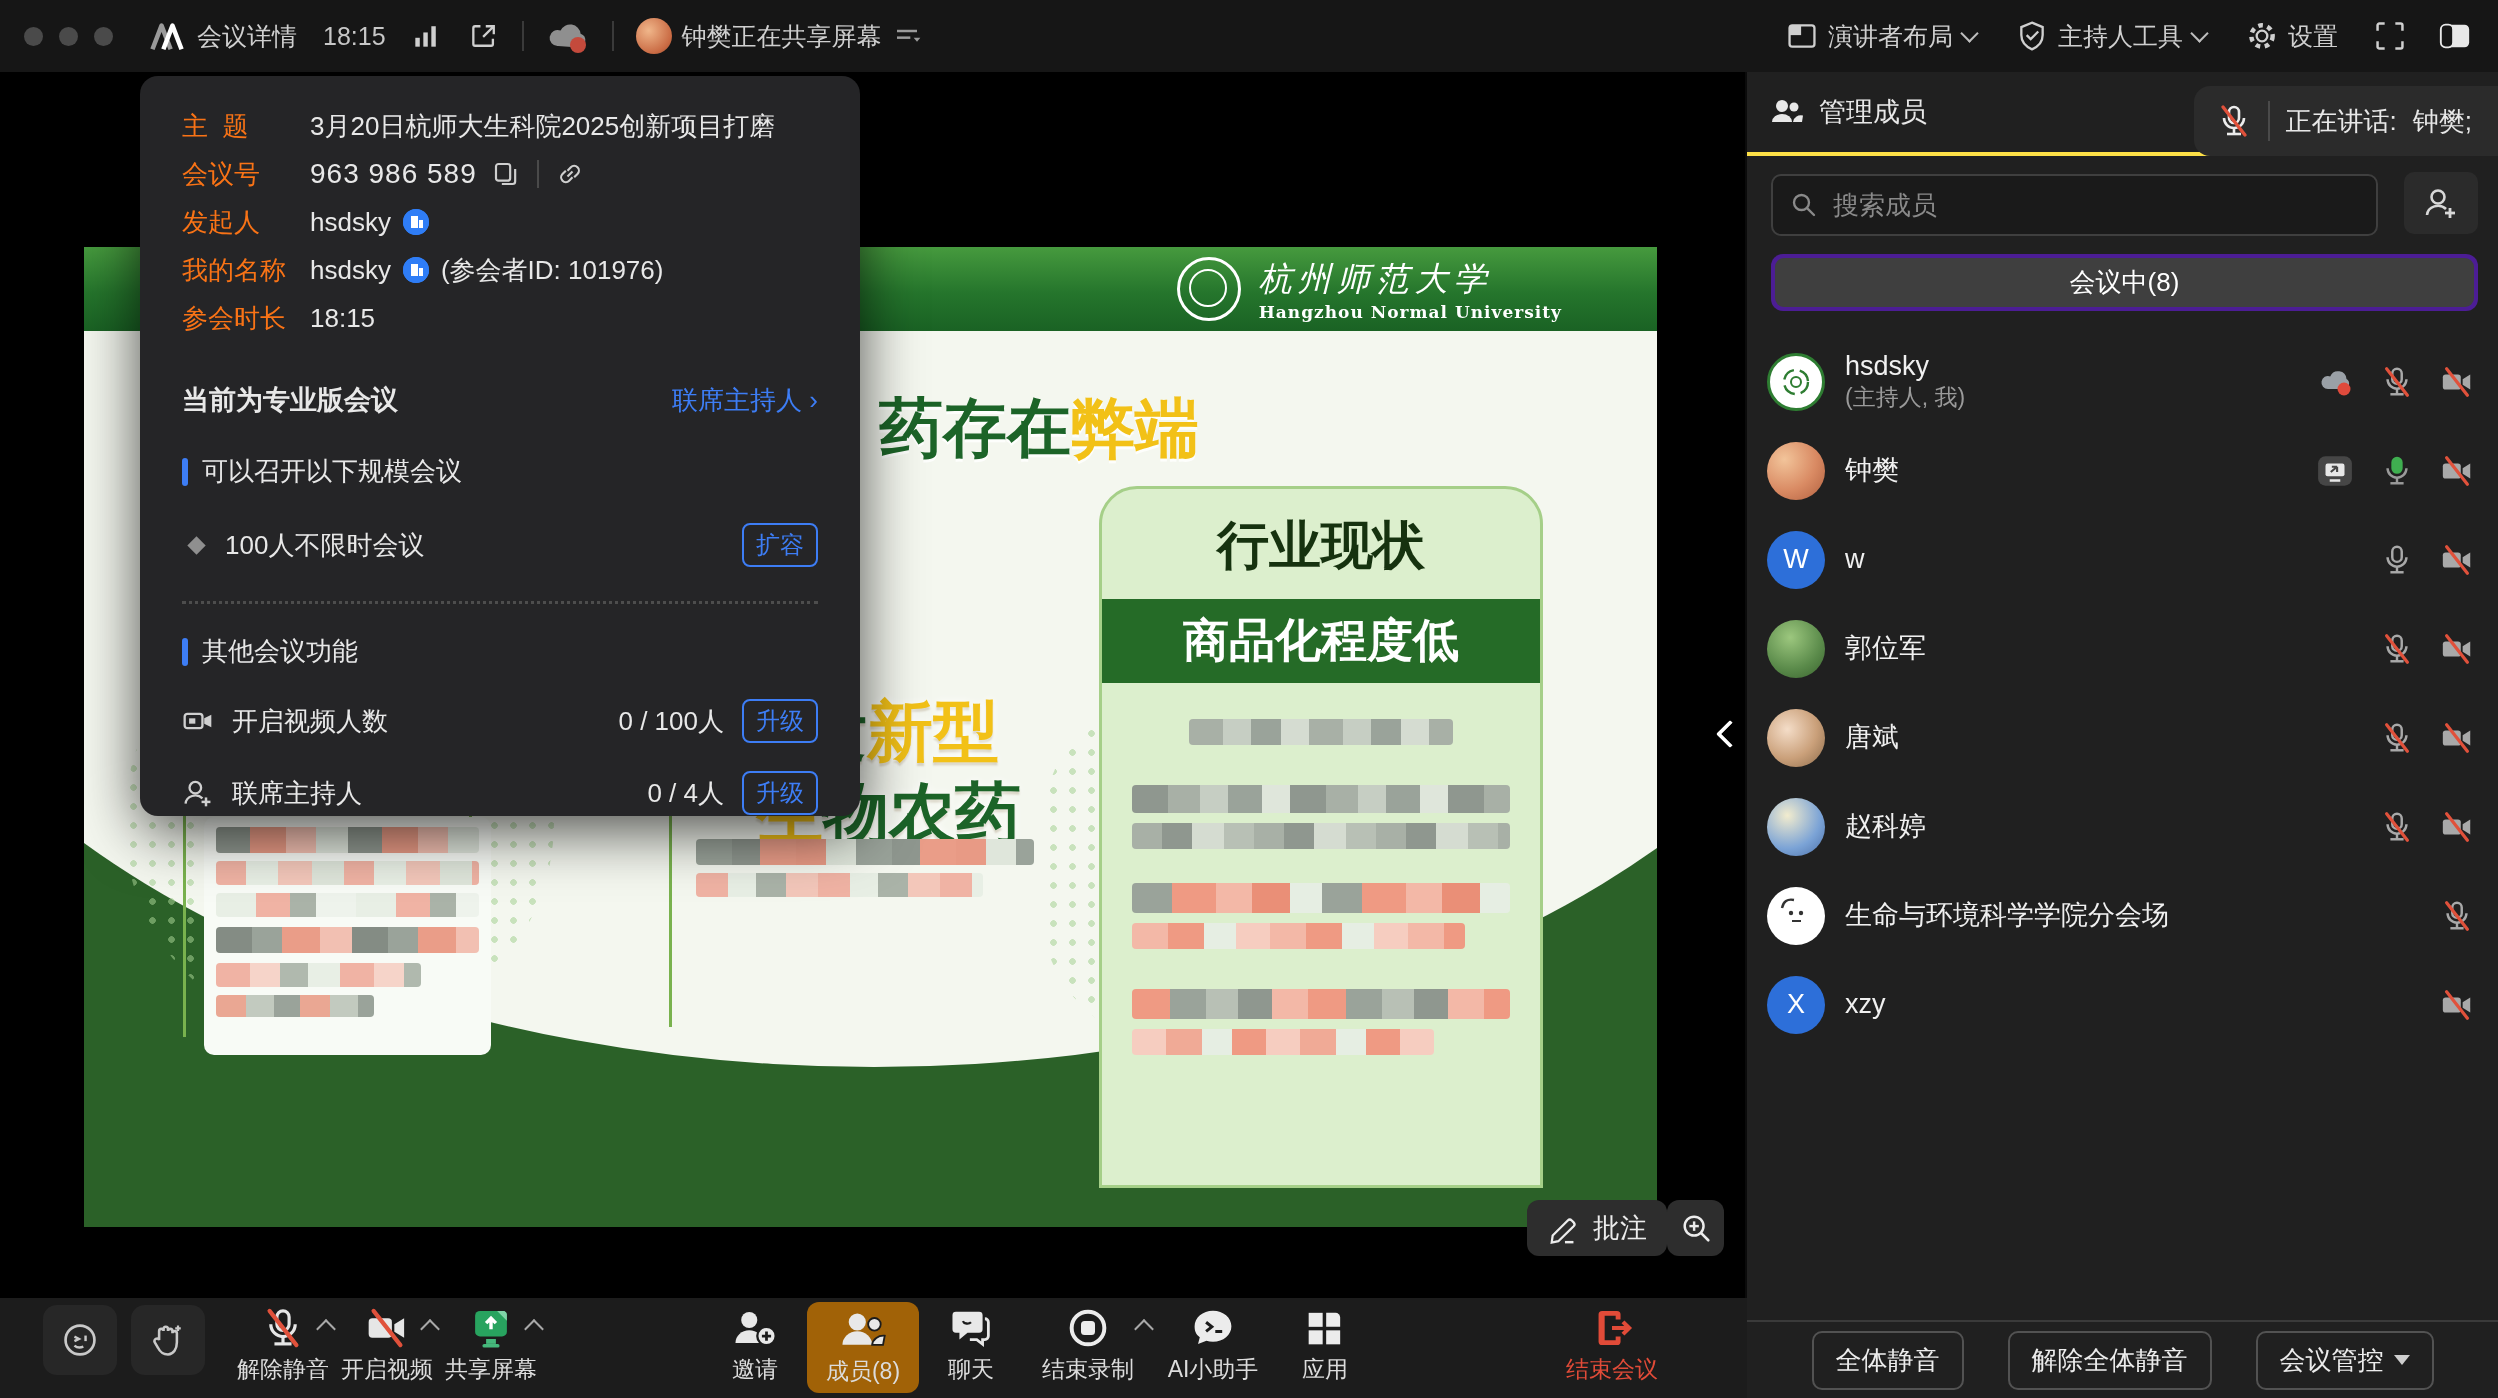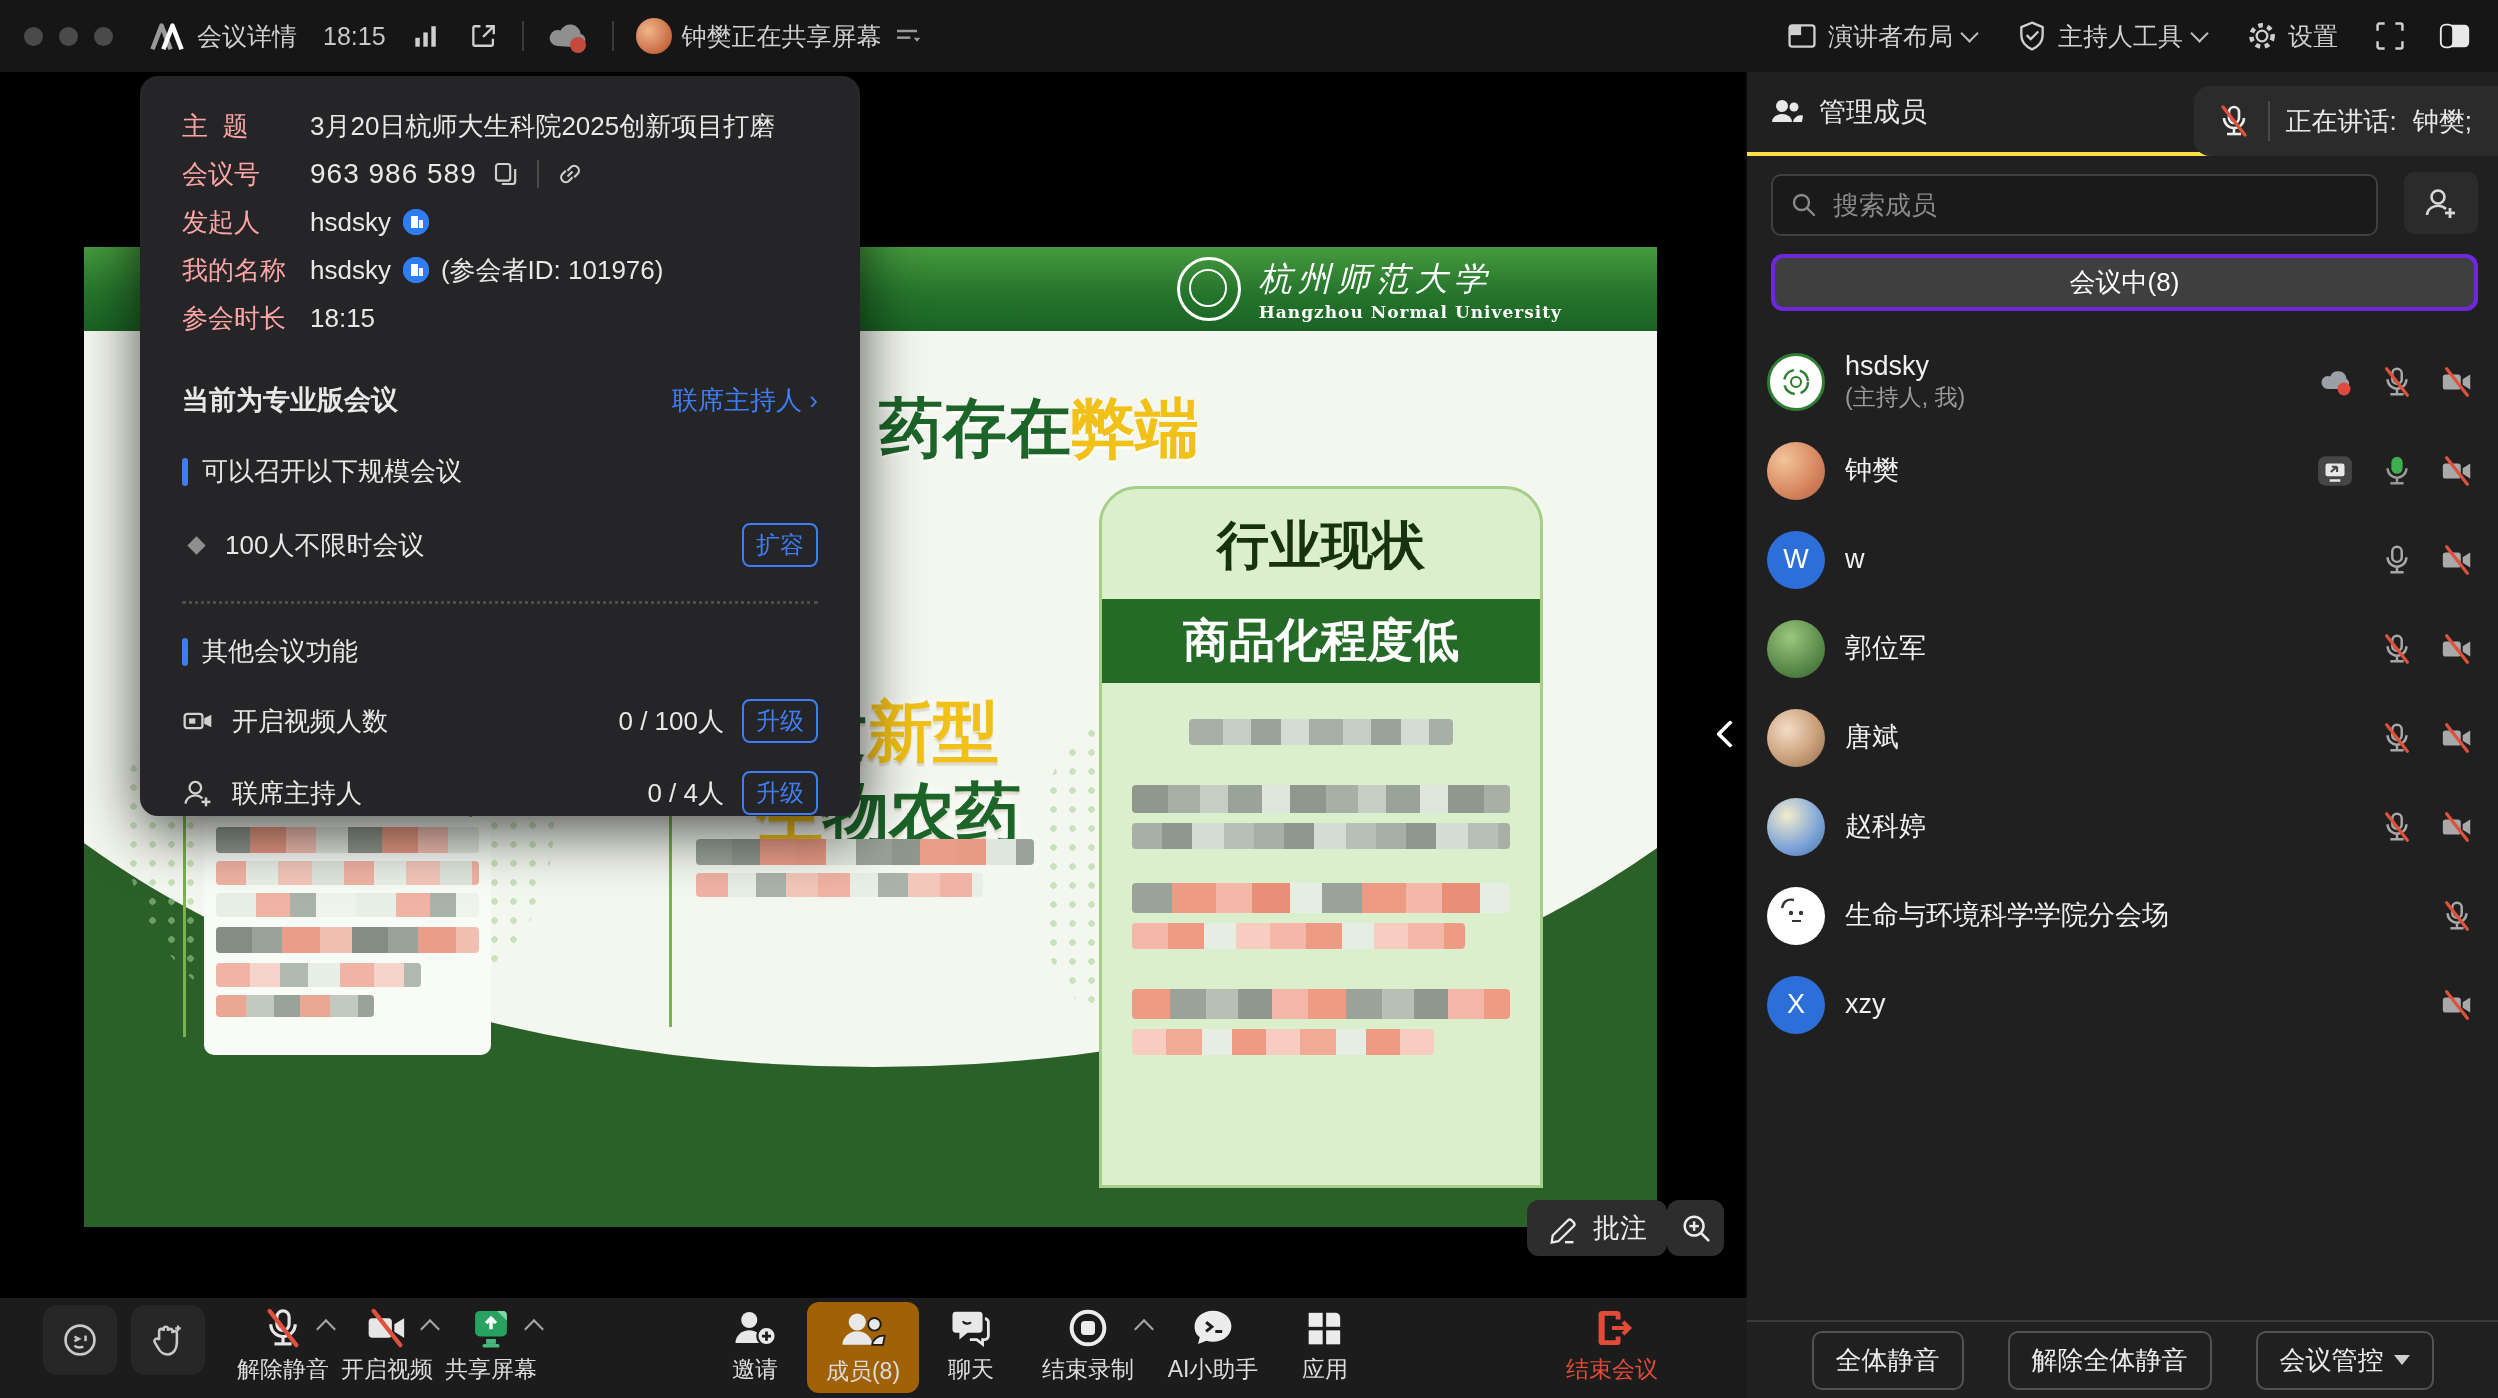--- a/index.html
+++ b/index.html
@@ -56,21 +56,21 @@
             display:flex;align-items:center;gap:12px;padding:0 20px;color:#ececec;font-size:27px;z-index:8;}
   .zoombtn{position:absolute;left:1667px;top:1128px;width:57px;height:56px;background:#2d2d2d;
            border-radius:12px;display:flex;align-items:center;justify-content:center;z-index:8;}
   .chevL{position:absolute;left:1716px;top:648px;width:18px;height:30px;z-index:8;}
   .chevL::before{content:"";position:absolute;left:4px;top:4px;width:16px;height:16px;
                  border-left:4px solid #fff;border-bottom:4px solid #fff;transform:rotate(45deg);border-radius:2px;}
   
   .panel{position:absolute;left:140px;top:76px;width:720px;height:740px;background:#252527;
          border-radius:18px;box-shadow:0 14px 60px rgba(0,0,0,.7);z-index:60;color:#e8e8e8;font-size:26px;}
   .prow{display:flex;align-items:center;padding:0 42px;height:48px;}
-  .plabel{color:#fca5a5;width:128px;flex-shrink:0;white-space:pre;}
+  .plabel{color:#f97316;width:128px;flex-shrink:0;white-space:pre;}
   .pval{color:#e8e8e8;display:flex;align-items:center;gap:12px;}
   .badge{width:26px;height:26px;border-radius:50%;background:#2f7df6;display:inline-flex;
          align-items:center;justify-content:center;flex-shrink:0;}
   .psec-title{display:flex;align-items:center;padding:0 42px;margin-top:40px;}
   .bluebar{width:6px;height:28px;border-radius:3px;background:#3d7df5;margin-right:14px;}
   .bluelink{margin-left:auto;color:#3d7df5;font-size:26px;}
   .pitem{display:flex;align-items:center;padding:0 42px;margin-top:34px;}
   .diamond{width:13px;height:13px;background:#8f8f8f;transform:rotate(45deg);margin:0 22px 0 8px;}
   .btn-blue{border:2px solid #3d7df5;color:#3d7df5;border-radius:8px;font-size:24px;
             padding:4px 12px;margin-left:auto;}
@@ -83,21 +83,21 @@
            display:flex;align-items:center;gap:14px;padding-left:22px;box-sizing:border-box;font-size:27px;}
   .speakbox{position:absolute;right:0;top:14px;height:70px;background:#2b2b2b;border-radius:16px 0 0 16px;
             display:flex;align-items:center;gap:16px;padding:0 26px 0 22px;font-size:26px;z-index:2;}
   .sb-search{position:absolute;left:24px;top:102px;right:120px;height:58px;background:#1a1a1a;
              border:2px solid #3f3f3f;border-radius:10px;display:flex;align-items:center;padding:0 16px;gap:12px;}
   .sb-search input{flex:1;background:transparent;border:none;outline:none;color:#e0e0e0;
                    font-size:26px;font-family:inherit;}
   .sb-search input::placeholder{color:#8a8a8a;}
   .addbtn{position:absolute;right:20px;top:100px;width:74px;height:62px;background:#2b2b2b;
           border-radius:10px;display:flex;align-items:center;justify-content:center;}
-  .tabs{position:absolute;left:24px;right:20px;top:182px;height:57px;background:#6d28d9;border-radius:12px;
+  .tabs{position:absolute;left:24px;right:20px;top:182px;height:57px;background:#4c1d95;border-radius:12px;
         display:flex;padding:4px;box-sizing:border-box;font-size:26px;}
   .tab{flex:1;display:flex;align-items:center;justify-content:center;border-radius:9px;color:#b5b5b5;}
   .tab.active{background:#3f3f3f;color:#fff;}
   .mems{position:absolute;left:0;top:265px;width:100%;}
   .mem{height:89px;display:flex;align-items:center;padding:0 24px 0 20px;}
   .mav{width:58px;height:58px;border-radius:50%;flex-shrink:0;margin-right:20px;
        display:flex;align-items:center;justify-content:center;font-size:27px;color:#fff;overflow:hidden;}
   .mname{font-size:27px;color:#f0f0f0;line-height:1.2;}
   .msub{font-size:23px;color:#9a9a9a;}
   .mics{margin-left:auto;display:flex;align-items:center;gap:26px;}

